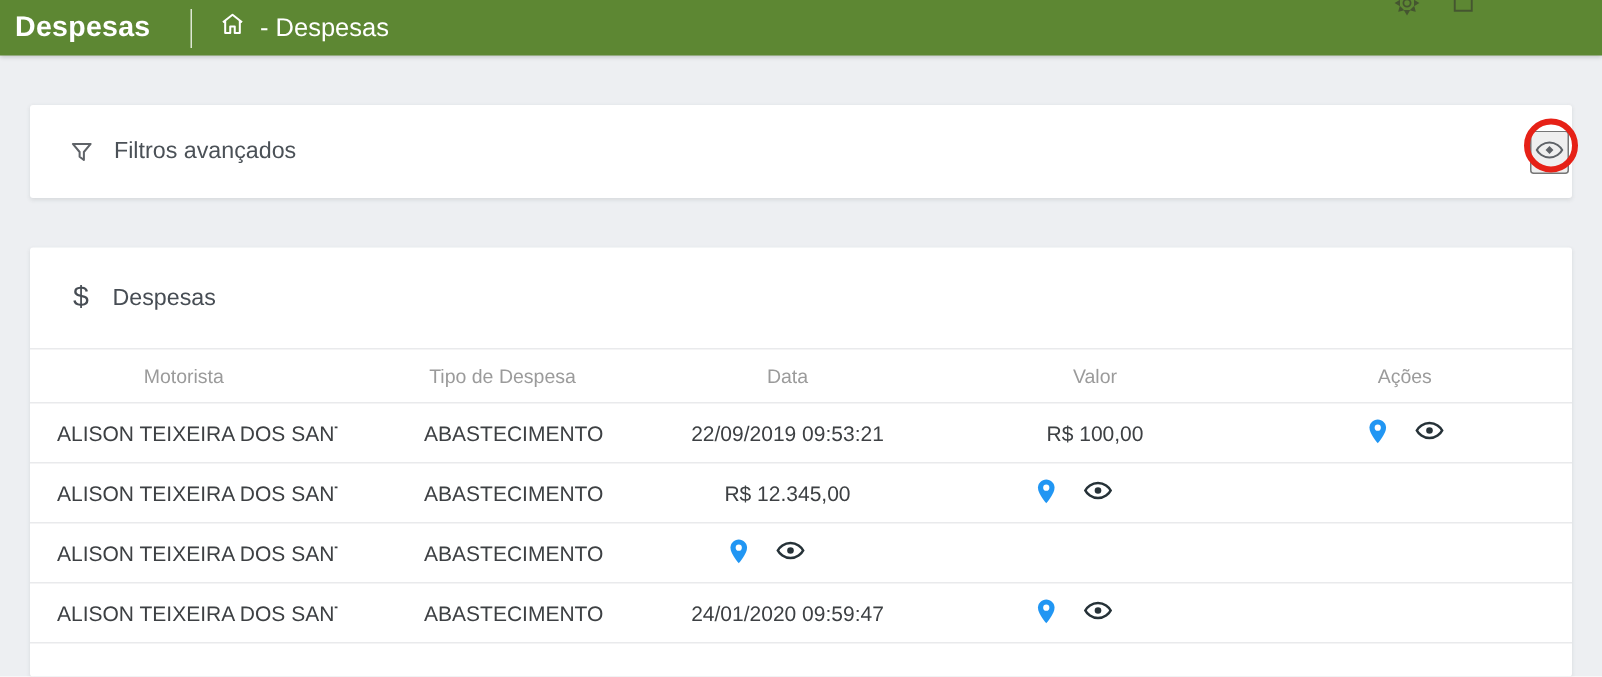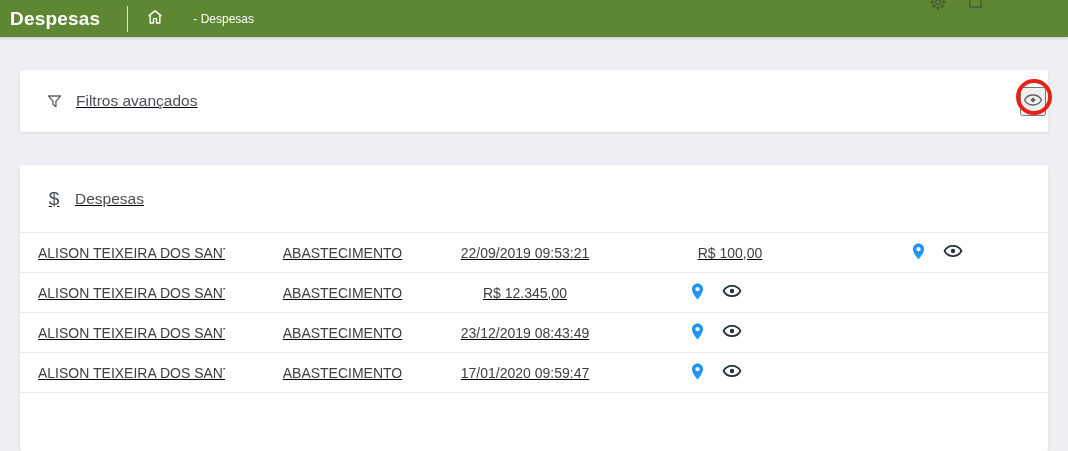--- a/index.html
+++ b/index.html
@@ -19,29 +19,29 @@
     box-shadow:0 1px 3px rgba(0,0,0,.18);
     z-index:5;
   }
   .topbar-title {
     margin-left:10px; color:#fff; font-size:19px; font-weight:700; letter-spacing:.2px;
   }
   .topbar-divider {
     width:1px; height:26px; background:rgba(255,255,255,.8); margin-left:27px;
   }
   .home-btn { margin-left:18px; display:flex; align-items:center; cursor:pointer; }
-  .breadcrumb { margin-left:29px; color:#fff; font-size:12px; font-weight:500; }
+  .breadcrumb { margin-left:9px; color:#fff; font-size:17px; font-weight:500; }
   .topbar-right-icon { position:absolute; top:-7px; opacity:.75; }
   .topbar-right-icon.gear { left:929px; }
   .topbar-right-icon.win  { left:967px; }
 
   
   .card {
     position:absolute; left:20px; right:20px; background:#fff;
-    border-radius:2px; box-shadow:0 1px 3px rgba(60,64,67,.12);text-decoration:underline;
+    border-radius:2px; box-shadow:0 1px 3px rgba(60,64,67,.12);
   }
   .filters-card { top:70px; height:62px; display:flex; align-items:center; }
   .filters-label { margin-left:12px; font-size:15.5px; font-weight:500; color:#4b5157; }
   .filter-icon-wrap { margin-left:25px; display:flex; align-items:center; }
   .filters-eye-btn {
     margin-left:auto; margin-right:2px; display:flex; align-items:center; cursor:pointer;
   }
   .annotation-circle {
     position:absolute; left:1016px; top:79px; width:36px; height:36px;
     border:4px solid #e62117; border-radius:50%; z-index:9; pointer-events:none;
@@ -120,20 +120,27 @@
   </button>
 </section>
 <div class="annotation-circle"></div>
 
 <section class="card table-card">
   <div class="table-card-header">
     <span class="dollar-icon">$</span>
     <span class="table-card-title">Despesas</span>
   </div>
 
+  <div class="tbl-row tbl-head">
+    <div class="cell c-motorista">Motorista</div>
+    <div class="cell c-tipo">Tipo de Despesa</div>
+    <div class="cell">Data</div>
+    <div class="cell">Valor</div>
+    <div class="cell" style="padding-right:30px;">Ações</div>
+  </div>
 
   <div class="tbl-row tbl-data">
     <div class="cell c-motorista">ALISON TEIXEIRA DOS SANTOS</div>
     <div class="cell c-tipo">ABASTECIMENTO</div>
     <div class="cell">22/09/2019 09:53:21</div>
     <div class="cell">R$ 100,00</div>
     <div class="cell c-acoes">
       <button class="action-btn">
         <span>
           <svg width="19" height="19" viewBox="0 0 24 24">
@@ -173,45 +180,44 @@
               <circle cx="12" cy="12" r="2.4" fill="#263238" stroke="none"></circle>
             </svg>
         </span>
       </button>
     </div>
   </div>
 
   <div class="tbl-row tbl-data">
     <div class="cell c-motorista">ALISON TEIXEIRA DOS SANTOS</div>
     <div class="cell c-tipo">ABASTECIMENTO</div>
-    <div class="cell">23/12/2019 08:43:49</div>
-    <div class="cell c-acoes">
-      <button class="action-btn">
-        <span>
-          <svg width="19" height="19" viewBox="0 0 24 24">
-              <path d="M12 2 C8.1 2 5 5.1 5 9 C5 14.2 12 22 12 22 C12 22 19 14.2 19 9 C19 5.1 15.9 2 12 2 Z" fill="#2196f3"></path>
-              <circle cx="12" cy="9" r="2.6" fill="#ffffff"></circle>
-            </svg>
-        </span>
-      </button>
-      <button class="action-btn">
-        <span>
-          <svg width="22" height="22" viewBox="0 0 24 24" fill="none" stroke="#263238" stroke-width="1.9">
-              <path d="M12 6.5 C7.4 6.5 4 9.6 2.8 12 C4 14.4 7.4 17.5 12 17.5 C16.6 17.5 20 14.4 21.2 12 C20 9.6 16.6 6.5 12 6.5 Z"></path>
-              <circle cx="12" cy="12" r="2.4" fill="#263238" stroke="none"></circle>
-            </svg>
-        </span>
-      </button>
-    </div>
-  </div>
-
-  <div class="tbl-row tbl-data">
-    <div class="cell c-motorista">ALISON TEIXEIRA DOS SANTOS</div>
-    <div class="cell c-tipo">ABASTECIMENTO</div>
-    <div class="cell">17/01/2020 09:59:47</div>
+    <div class="cell c-acoes">
+      <button class="action-btn">
+        <span>
+          <svg width="19" height="19" viewBox="0 0 24 24">
+              <path d="M12 2 C8.1 2 5 5.1 5 9 C5 14.2 12 22 12 22 C12 22 19 14.2 19 9 C19 5.1 15.9 2 12 2 Z" fill="#2196f3"></path>
+              <circle cx="12" cy="9" r="2.6" fill="#ffffff"></circle>
+            </svg>
+        </span>
+      </button>
+      <button class="action-btn">
+        <span>
+          <svg width="22" height="22" viewBox="0 0 24 24" fill="none" stroke="#263238" stroke-width="1.9">
+              <path d="M12 6.5 C7.4 6.5 4 9.6 2.8 12 C4 14.4 7.4 17.5 12 17.5 C16.6 17.5 20 14.4 21.2 12 C20 9.6 16.6 6.5 12 6.5 Z"></path>
+              <circle cx="12" cy="12" r="2.4" fill="#263238" stroke="none"></circle>
+            </svg>
+        </span>
+      </button>
+    </div>
+  </div>
+
+  <div class="tbl-row tbl-data">
+    <div class="cell c-motorista">ALISON TEIXEIRA DOS SANTOS</div>
+    <div class="cell c-tipo">ABASTECIMENTO</div>
+    <div class="cell">24/01/2020 09:59:47</div>
     <div class="cell c-acoes">
       <button class="action-btn">
         <span>
           <svg width="19" height="19" viewBox="0 0 24 24">
               <path d="M12 2 C8.1 2 5 5.1 5 9 C5 14.2 12 22 12 22 C12 22 19 14.2 19 9 C19 5.1 15.9 2 12 2 Z" fill="#2196f3"></path>
               <circle cx="12" cy="9" r="2.6" fill="#ffffff"></circle>
             </svg>
         </span>
       </button>
       <button class="action-btn">

